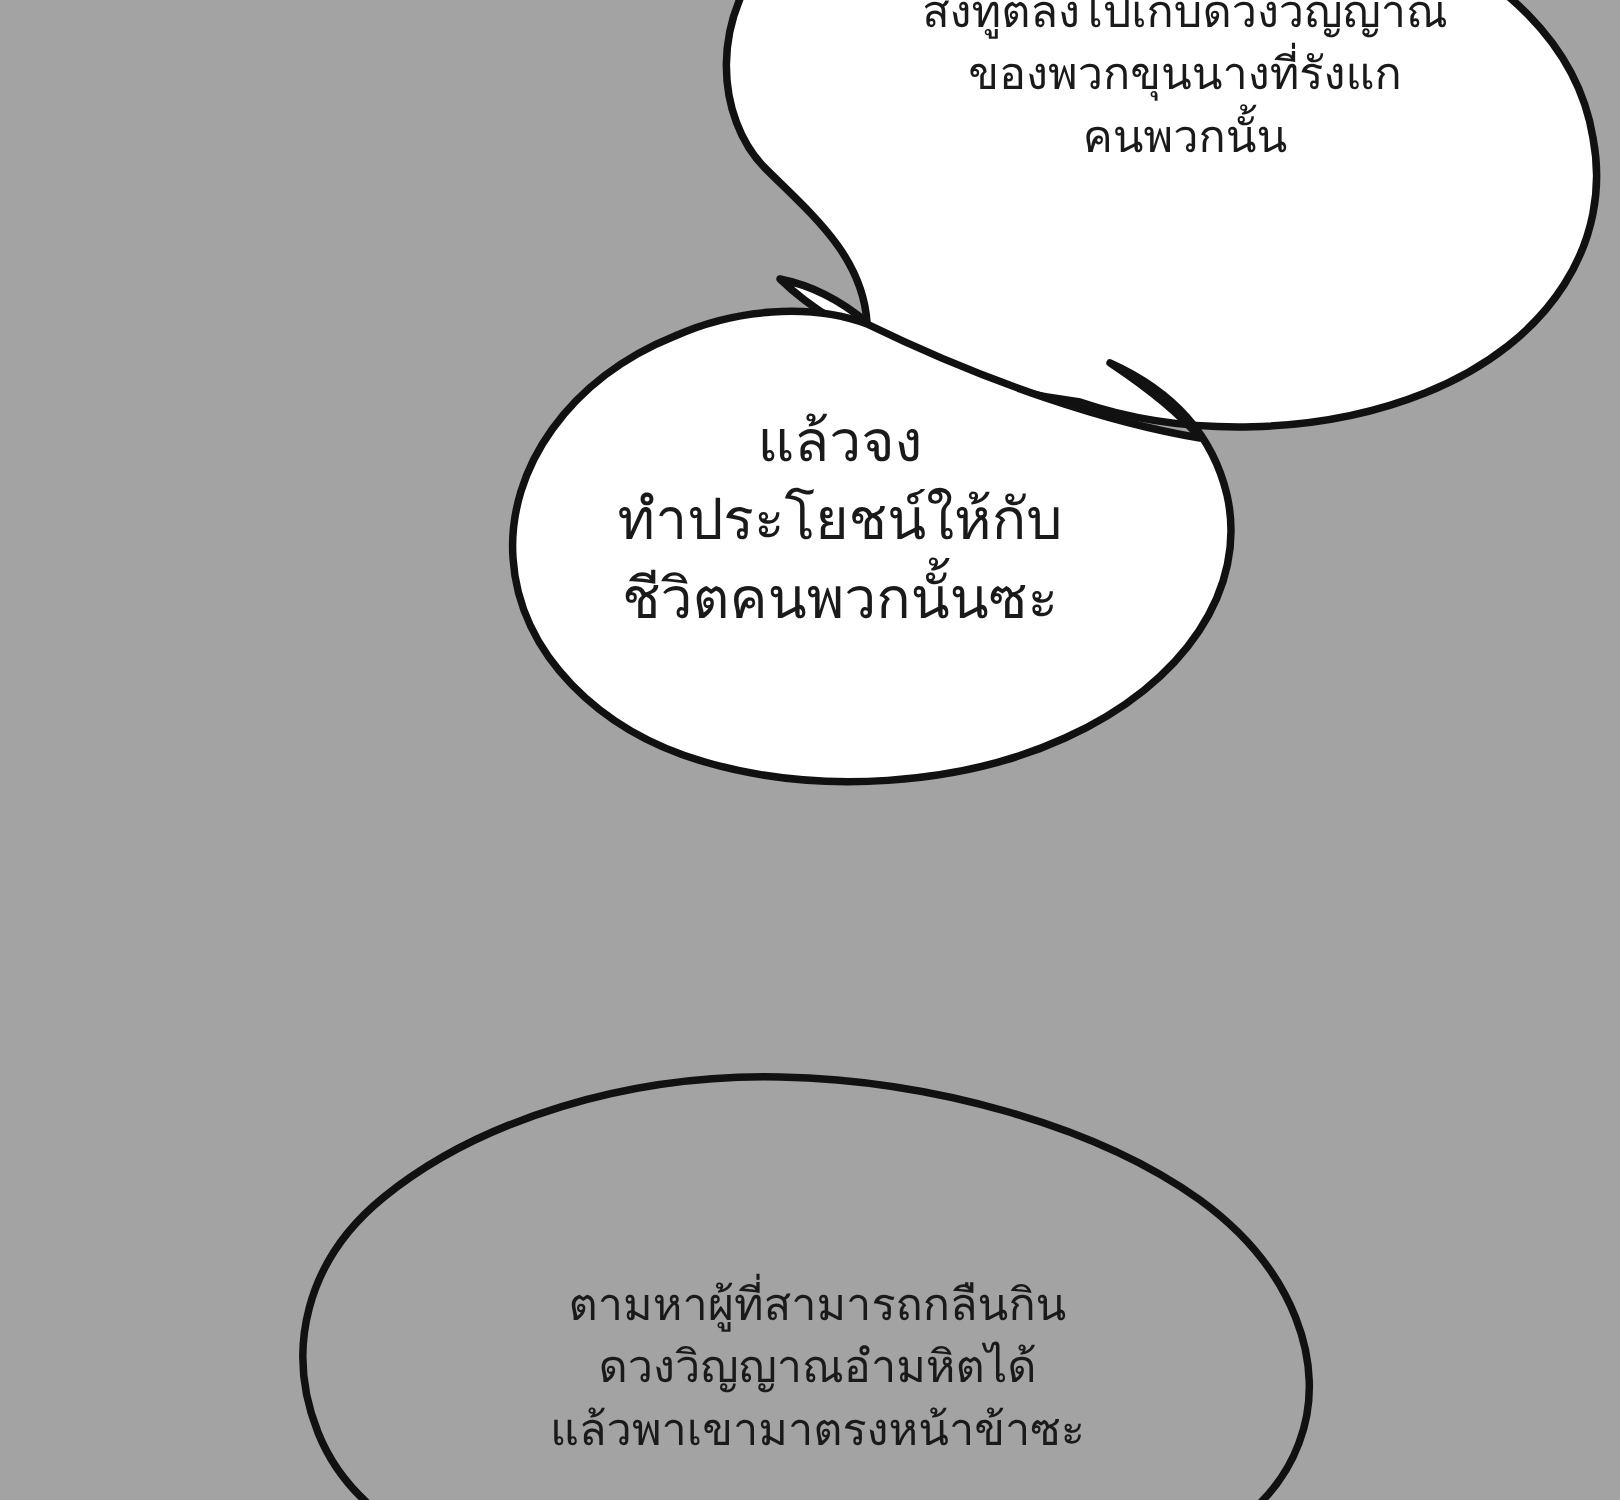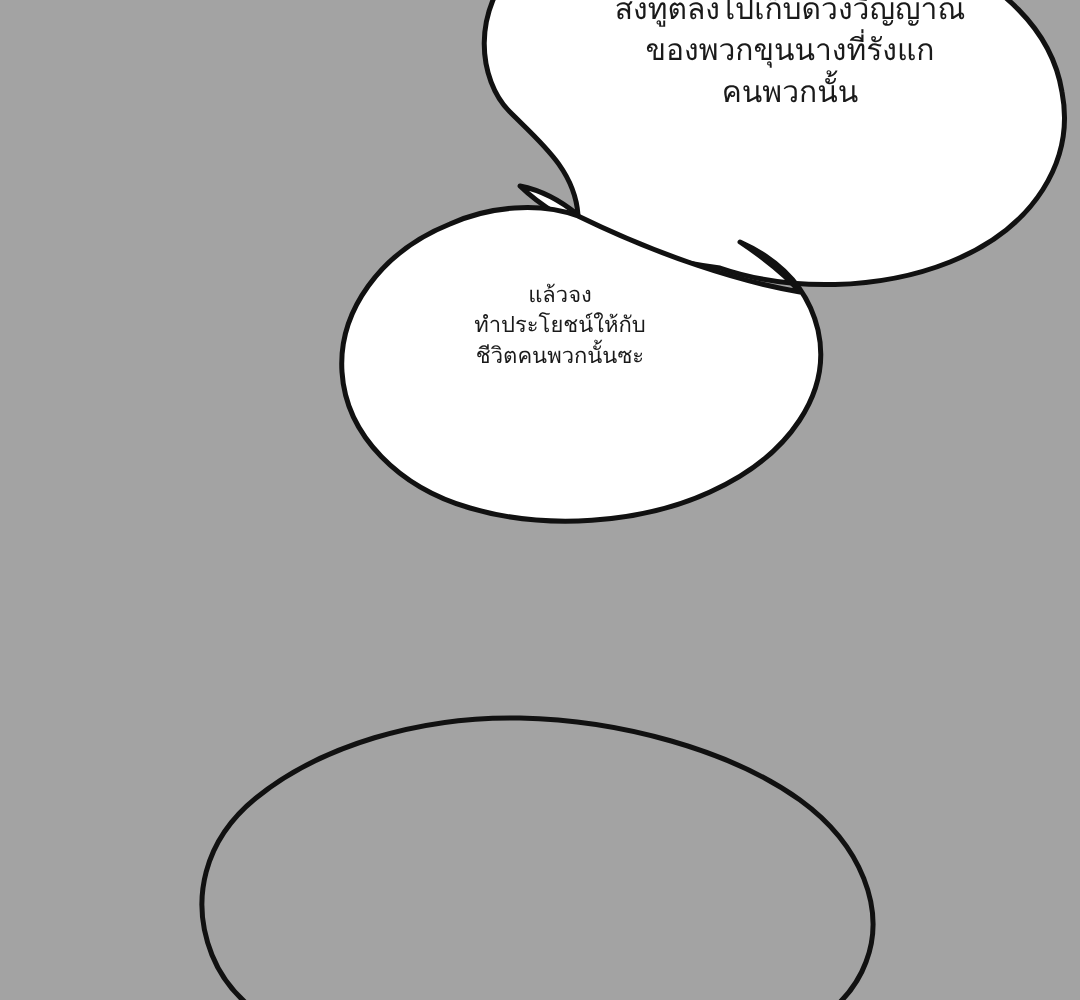--- a/index.html
+++ b/index.html
@@ -40,22 +40,21 @@
     left: 540px;
     top: -12px;
     width: 500px;
     font-size: 30px;
   }
   
   #text-balloon-2 {
     left: 360px;
     top: 268px;
     width: 400px;
-    font-size: 22px;
-    margin-top: 12px;
+    font-size: 38px;
   }
   
   #text-balloon-3 {
     left: 285px;
     top: 850px;
     width: 520px;
     font-size: 30px;
   }
 </style>
 </head>
@@ -95,14 +94,17 @@
   </svg>
 
   <div class="balloon-text" id="text-balloon-1">ส่งทูตลงไปเก็บดวงวิญญาณ
 ของพวกขุนนางที่รังแก
 คนพวกนั้น</div>
 
   <div class="balloon-text" id="text-balloon-2">แล้วจง
 ทำประโยชน์ให้กับ
 ชีวิตคนพวกนั้นซะ</div>
 
+  <div class="balloon-text" id="text-balloon-3">ตามหาผู้ที่สามารถกลืนกิน
+ดวงวิญญาณอำมหิตได้
+แล้วพาเขามาตรงหน้าข้าซะ</div>
 
 </div>
 
 </body></html>

